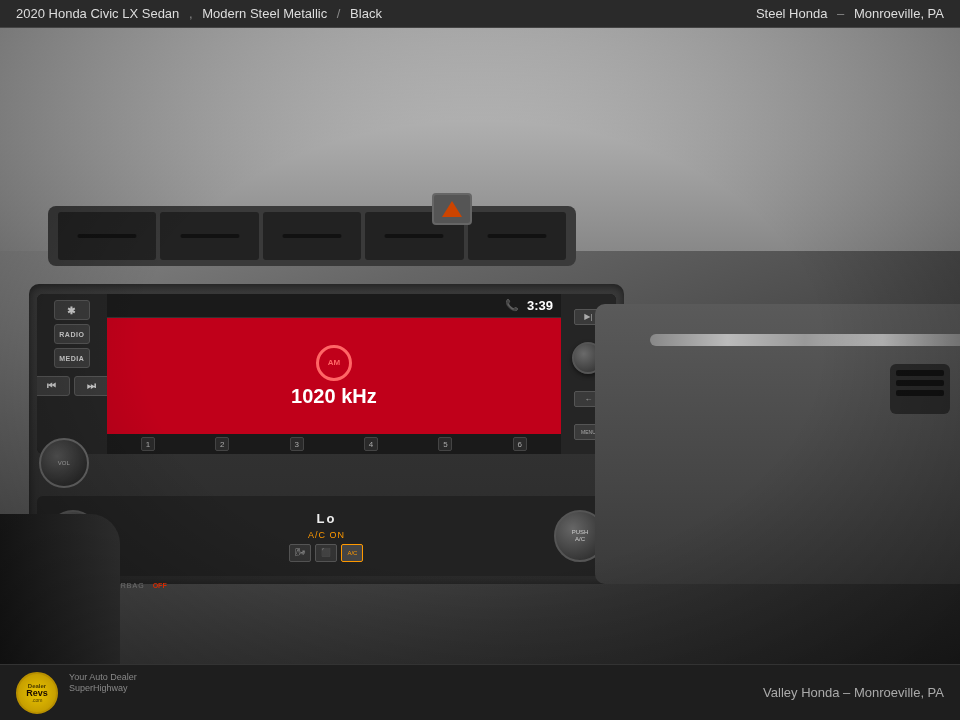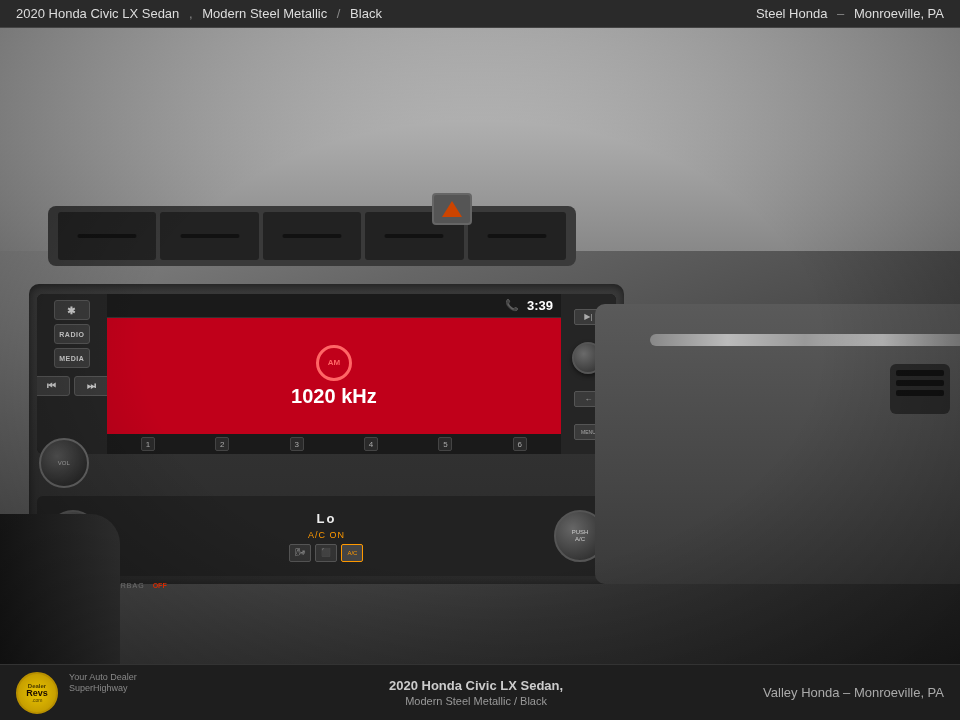--- a/index.html
+++ b/index.html
@@ -669,21 +669,15 @@
     <div class="logo-circle">
       <div class="logo-text-top">Dealer</div>
       <div class="logo-brand">Revs</div>
       <div class="logo-text-bottom">.com</div>
     </div>
     <div style="color:#888; font-size:9px; max-width:120px; line-height:1.3;">
       <div>Your Auto Dealer SuperHighway</div>
     </div>
   </div>
 
-  <div class="bottom-car-info">
-    <div class="bottom-car-title">2020 Honda Civic LX Sedan,</div>
-    <div class="bottom-car-sub">
-      <span>Modern Steel Metallic / Black</span>
-    </div>
-  </div>
 
   <div class="bottom-dealer">Valley Honda – Monroeville, PA</div>
 </div>
 
 </body></html>

